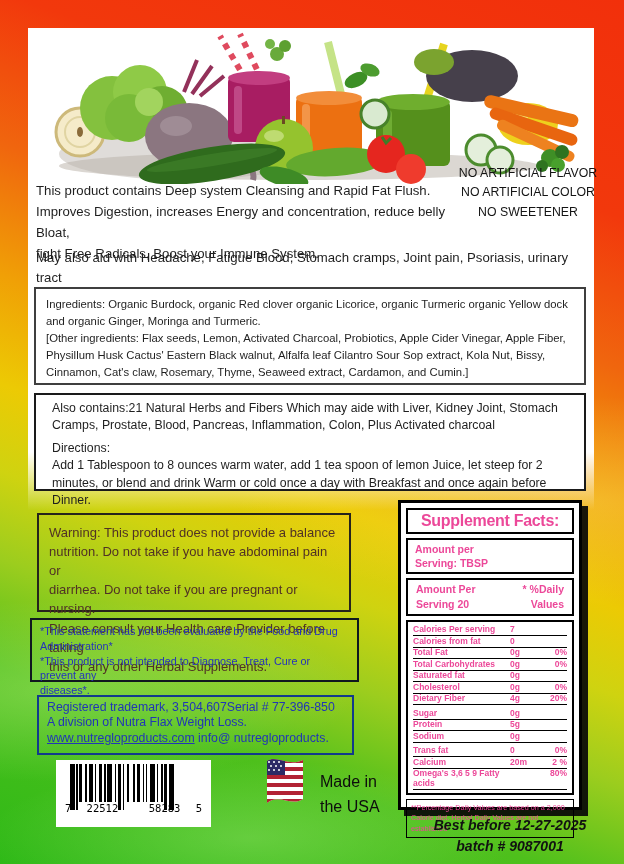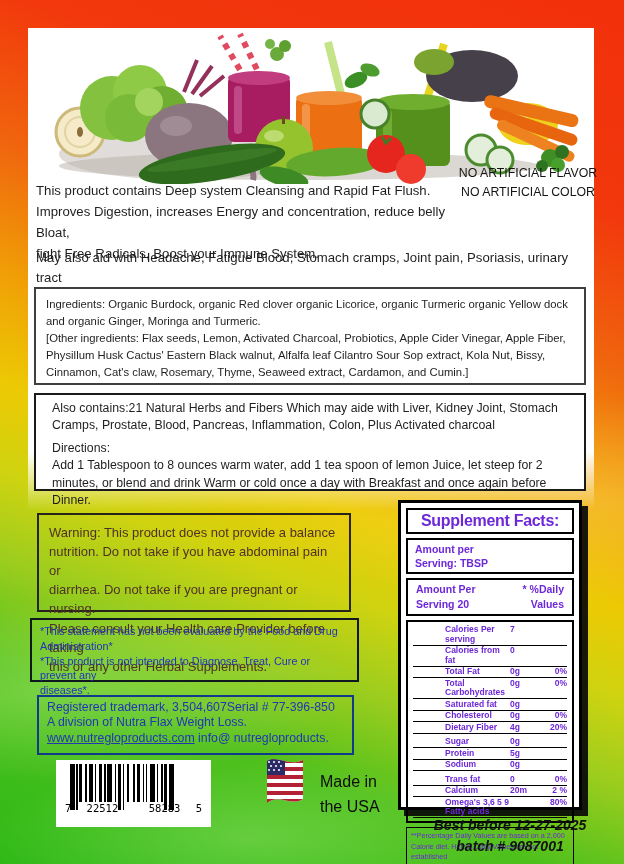--- a/index.html
+++ b/index.html
@@ -36,29 +36,29 @@
   .bb{display:inline-block;height:38px;background:#000;}
   .bb.tall{height:46px;}
   .bs{display:inline-block;height:38px;}
   .bc-digits{display:flex;justify-content:space-between;align-items:flex-end;margin-top:-6px;
     font-family:"DejaVu Sans Mono",monospace;font-size:10.5px;color:#000;padding:0 1px;}
   .bc-digits .g{flex:1;text-align:center;}
   .flag{left:261px;top:753px;width:46px;height:62px;}
   .made-in{left:320px;top:770px;font-size:16px;line-height:1.55;color:#0d0d0d;}
   .facts-panel{left:398px;top:500px;width:184px;height:310px;background:#fff;border:3px solid #000;
     box-shadow:6px 6px 0 rgba(8,8,8,.92);box-sizing:border-box;padding:5px;display:flex;flex-direction:column;gap:4px;}
-  .f-box{border:2px solid #000;box-sizing:border-box;color:#6d28d9;}
+  .f-box{border:2px solid #000;box-sizing:border-box;color:#ec4899;}
   .f-title{font-size:16px;font-weight:bold;text-align:center;padding:2px 0;letter-spacing:-0.3px;}
   .f-serving{font-size:10.5px;font-weight:bold;line-height:1.35;padding:2px 7px;}
   .f-cols{display:flex;justify-content:space-between;font-size:10.5px;font-weight:bold;line-height:1.4;padding:2px 8px;}
   .f-cols .c2{text-align:right;}
   .f-table{padding:3px 5px;flex:1;}
   .f-row{display:flex;align-items:baseline;border-bottom:1.4px solid #000;font-size:8.5px;font-weight:bold;
     line-height:1.12;padding:0.5px 0;}
-  .f-row .rn{flex:1;margin-left:32px;}
+  .f-row .rn{flex:1;}
   .f-row .ra{width:30px;}
   .f-row .rv{width:27px;text-align:right;}
   .f-row.gap{margin-top:3px;}
   .f-foot{font-size:7.2px;line-height:1.45;padding:3px 4px;border-width:1.5px;}
   .best-before{left:420px;top:815px;width:180px;text-align:center;font-size:14px;font-weight:bold;
     font-style:italic;line-height:1.5;color:#111;}
 </style>
 </head>
 <body>
 
@@ -155,20 +155,21 @@
     </g>
   </svg>
 
   <div class="abs intro-p1 pre">This product contains Deep  system Cleansing and Rapid Fat Flush.
  Improves Digestion, increases Energy and concentration, reduce belly Bloat,
 fight Free  Radicals, Boost your Immune  System.</div>
 
   <div class="abs claims">
     <div>NO ARTIFICIAL FLAVOR</div>
     <div>NO ARTIFICIAL COLOR</div>
+    <div>NO SWEETENER</div>
   </div>
 
   <div class="abs intro-p2 pre">May also aid with Headache, Fatigue Blood, Stomach  cramps, Joint pain, Psoriasis, urinary tract
 infections and Prostate.</div>
 
   <div class="abs box ingredients-box">
     <div>Ingredients: Organic Burdock, organic Red clover organic Licorice, organic Turmeric organic Yellow dock and organic Ginger, Moringa and Turmeric.</div>
     <div>[Other ingredients: Flax seeds, Lemon, Activated Charcoal, Probiotics, Apple Cider Vinegar, Apple Fiber, Physillum Husk Cactus' Eastern Black walnut, Alfalfa leaf Cilantro  Sour Sop extract, Kola Nut, Bissy, Cinnamon, Cat's claw, Rosemary, Thyme, Seaweed extract, Cardamon, and Cumin.]</div>
   </div>
 

